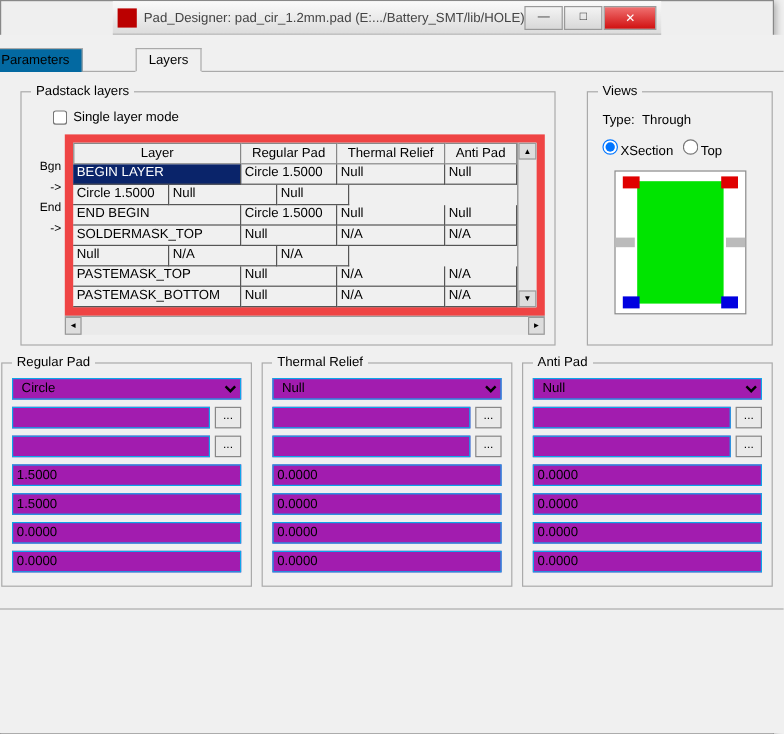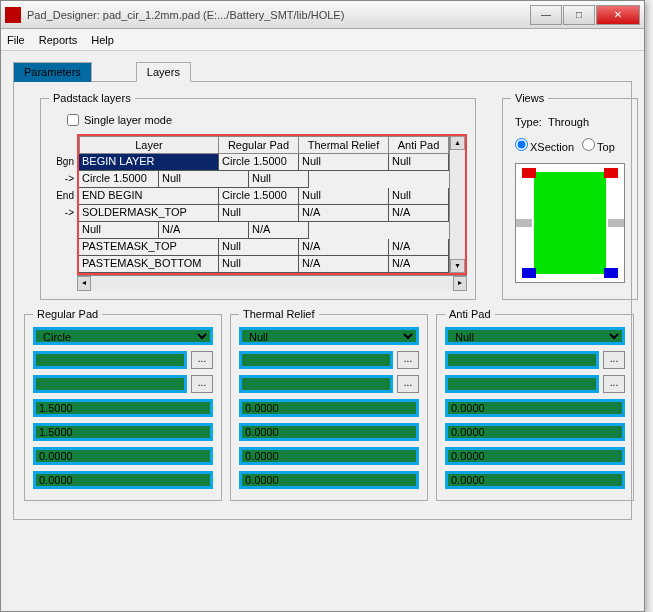--- a/index.html
+++ b/index.html
@@ -1,17 +1,17 @@
 <!DOCTYPE html>
 <html><head>
 <meta charset="utf-8">
 <style>
   * { box-sizing: border-box; margin: 0; padding: 0; }
   body { font-family: "Segoe UI", Tahoma, sans-serif; font-size: 11px; background: #f0f0f0; }
-  .window { width: 645px; height: 612px; background: #efefef; border: 1px solid #888; box-shadow: 2px 2px 6px rgba(0,0,0,0.3); display: flex; flex-direction: column; }
+  .window { width: 645px; height: 612px; background: #efefef; border: 1px solid #888; box-shadow: 2px 2px 6px rgba(0,0,0,0.3); display: flex; flex-direction: column; align-items: center; }
   .titlebar { height: 28px; background: linear-gradient(#fafafa,#dcdcdc); display: flex; align-items: center; padding: 0 4px; border-bottom: 1px solid #aaa; }
   .titlebar .icon { width: 16px; height: 16px; background: #b00; margin-right: 6px; }
   .titlebar .title { flex: 1; color: #444; }
   .winbtns { display: flex; gap: 1px; }
   .winbtn { width: 32px; height: 20px; background: linear-gradient(#f4f4f4,#d8d8d8); border: 1px solid #999; display:flex; align-items:center; justify-content:center; font-size:10px; color:#333; }
   .winbtn.close { background: linear-gradient(#f07070,#d01010); color:#fff; width: 44px; }
   .menubar { height: 22px; background: #f4f4f4; display: flex; align-items: center; padding: 0 6px; gap: 14px; border-bottom: 1px solid #ccc; }
   .client { flex: 1; padding: 10px 12px 6px 12px; background: #f0f0f0; overflow: hidden; }
   .tabs { display: flex; gap: 2px; position: relative; top: 1px; }
   .tab { padding: 3px 10px; border: 1px solid #aaa; border-bottom: none; background: #0369a1; }
@@ -21,21 +21,21 @@
   legend { padding: 0 4px; }
   .top-row { display: flex; gap: 10px; padding-left: 16px; }
   .padstack { flex: 1; }
   .views { width: 155px; margin-left: 16px; }
   .chk { display: flex; align-items: center; gap: 5px; margin: 2px 0 8px 18px; }
   .chk input { width: 12px; height: 12px; }
   .grid-wrap { display: flex; }
   .rowlabels { display: flex; flex-direction: column; width: 28px; font-size: 10px; text-align:right; padding-right:3px; }
   .rowlabels div { height: 17px; line-height:17px; }
   .rowlabels .spacer { height: 19px; }
-  .grid { flex: 1; border: 2px solid #ef4444; display:flex; }
+  .grid { flex: 1; border: 7px solid #ef4444; display:flex; }
   .cols { flex:1; }
   .hdrs { display: flex; background: #efefef; }
   .hdrs div { border: 1px solid #888; border-left:none; text-align: center; padding: 2px 0; font-size:11px; }
   .hdrs div:first-child { border-left: 1px solid #888; }
   .c1 { width: 140px; } .c2 { width: 80px; } .c3 { width: 90px; } .c4 { width: 60px; }
   .rows .row { display: flex; height: 17px; }
   .rows .row div { border-right: 1px solid #555; border-bottom: 1px solid #555; padding: 1px 3px; white-space:nowrap; overflow:hidden; font-size:11px; }
   .row.sel .c1 { background: #0a246a; color: #fff; }
   .vscroll { width: 16px; background: #eaeaea; border-left:1px solid #888; position:relative; }
   .vscroll .up,.vscroll .dn { height:14px; background:#ddd; border:1px solid #999; font-size:8px; text-align:center; line-height:12px;}
@@ -53,42 +53,37 @@
   .sq.tr { right:6px; top:4px; background:#e00000; }
   .sq.bl { left:6px; bottom:4px; background:#0000e0; }
   .sq.br { right:6px; bottom:4px; background:#0000e0; }
   .sq.ml { left:0px; top:55px; width:16px; height:8px; background:#bbb; }
   .sq.mr { right:0px; top:55px; width:16px; height:8px; background:#bbb; }
   .pad-row { display: flex; gap: 8px; }
   .pad-labels { width: 58px; display:flex; flex-direction:column; gap: 7px; padding-top: 24px; font-size:11px; }
   .pad-labels div { height: 20px; line-height:20px; }
   fieldset.padf { flex:1; padding: 6px 8px; }
   .frow { display:flex; gap:4px; margin-bottom:4px; align-items:center; height:20px; }
-  .frow select,.frow input[type=text] { flex:1; height:18px; font-size:11px; padding:0 3px; border:3px solid #0ea5e9; background:#15803d; }
+  .frow select,.frow input[type=text] { flex:1; height:18px; font-size:11px; padding:0 3px; border:1px solid #0ea5e9; background:#a21caf; }
   .frow .btn { width:22px; height:18px; border:1px solid #888; background:#eaeaea; text-align:center; font-size:10px; line-height:14px;}
   .curlayer { text-align:center; margin-top:6px; font-size:11px; }
   .curlayer span:first-child { margin-right: 30px; }
 </style>
 </head>
 <body>
 
 <div class="window">
   <div class="titlebar">
     <div class="icon"></div>
     <div class="title">Pad_Designer: pad_cir_1.2mm.pad (E:.../Battery_SMT/lib/HOLE)</div>
     <div class="winbtns">
       <div class="winbtn">—</div>
       <div class="winbtn">□</div>
       <div class="winbtn close">✕</div>
     </div>
-  </div>
-  <div class="menubar">
-    <span>File</span>
-    <span>Reports</span>
-    <span>Help</span>
   </div>
   <div class="client">
     <div class="tabs">
       <div class="tab">Parameters</div>
       <div class="tab active">Layers</div>
     </div>
     <div class="tabpanel">
       <div class="top-row">
         <fieldset class="padstack">
           <legend>Padstack layers</legend>

